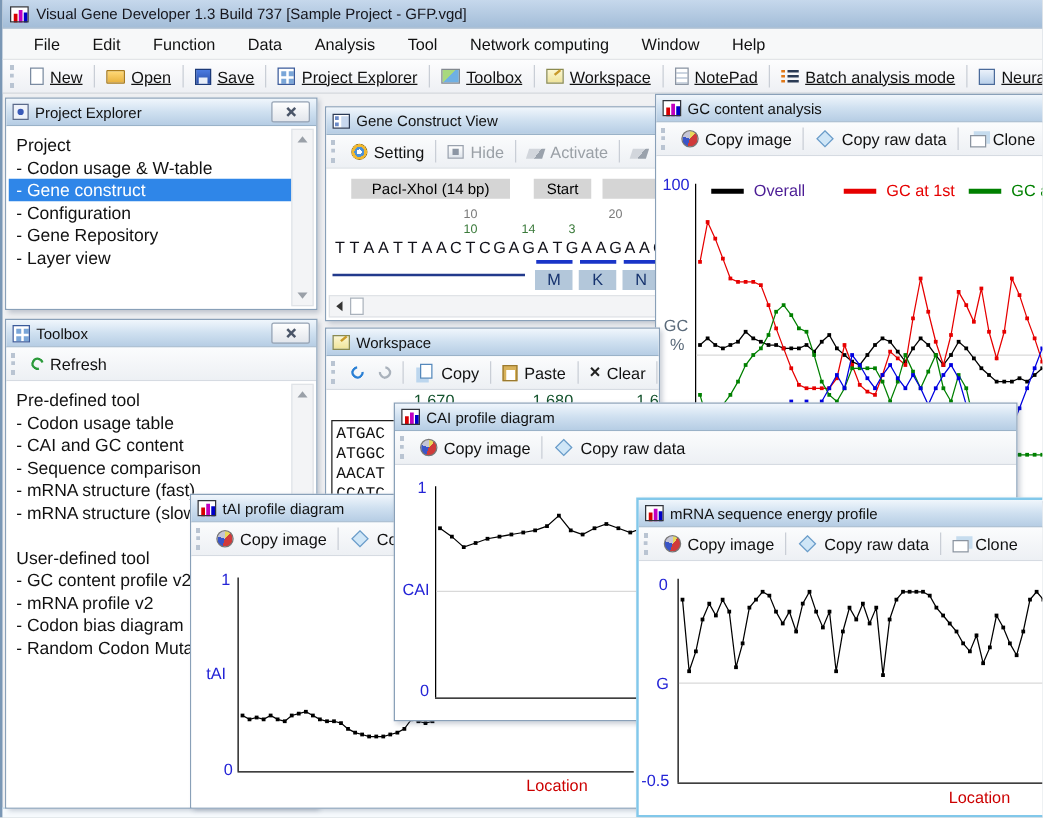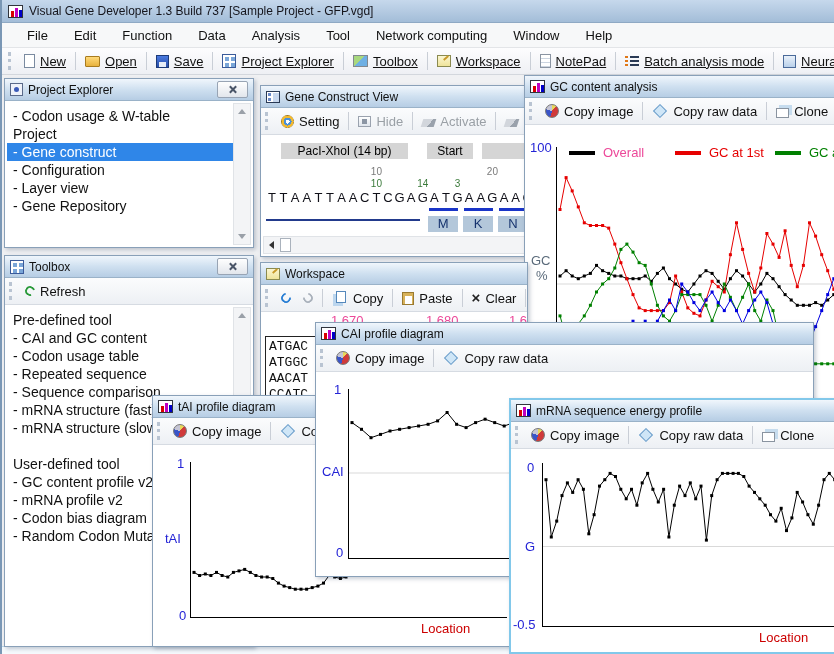--- a/index.html
+++ b/index.html
@@ -108,21 +108,21 @@
   .tick{position:absolute;font-size:13px;color:#2424d6;}
   .ylab{position:absolute;font-size:13px;color:#2424d6;}
   .ylab-gray{position:absolute;font-size:13px;color:#5a6a7a;}
   .xlab{position:absolute;font-size:13px;color:#cc0000;}
   .vaxis{position:absolute;width:1px;background:#000;}
   .haxis{position:absolute;height:1px;background:#000;}
   svg.chart{position:absolute;}
   .legend-item{position:absolute;display:flex;align-items:center;gap:8px;font-size:13px;white-space:nowrap;}
   .sw{width:26px;height:4px;display:inline-block;flex:none;}
   
-  .ws-ruler{position:absolute;font-size:13px;color:#ec4899;white-space:nowrap;}
+  .ws-ruler{position:absolute;font-size:13px;color:#14532d;white-space:nowrap;}
   .seqbox{position:absolute;border:1px solid #222;background:#fff;
           font-family:"Liberation Mono",monospace;font-size:13px;line-height:16px;padding:2px 3px;}
   .mdi-bottom{position:absolute;left:0;right:0;bottom:0;height:7px;background:#f6fafd;border-top:1px solid #bcd8ea;}
 </style>
 </head>
 <body>
 
 <div class="app">
 
   <div class="titlebar">
@@ -193,26 +193,26 @@
   <div class="win" id="win-project" style="left:2px;top:78px;width:248px;height:168px;z-index:1">
     <div class="win-title">
       <span class="ic ic-puzzle"></span>
       <span class="wt">Project Explorer</span>
       <span class="close-btn">
           <span class="xmark"></span>
         </span>
     </div>
     <div class="win-body">
       <div class="list">
+        <div class="li">Project</div>
         <div class="li">- Codon usage &amp; W-table</div>
-        <div class="li">Project</div>
         <div class="li sel">- Gene construct</div>
         <div class="li">- Configuration</div>
+        <div class="li">- Gene Repository</div>
         <div class="li">- Layer view</div>
-        <div class="li">- Gene Repository</div>
       </div>
       <div class="vscroll">
         <span class="sb-up">
             <span class="arr-up"></span>
           </span>
         <span class="sb-down">
             <span class="arr-down"></span>
           </span>
       </div>
     </div>
@@ -323,21 +323,21 @@
       <span class="tb-sep"></span>
       <span class="tbtn">
           <span class="ic ic-clone"></span>
           <span>Clone</span>
         </span>
     </div>
     <div class="win-body">
       <span class="tick" style="left:5px;top:15px">100</span>
       <div class="legend-item" style="left:44px;top:20px">
         <span class="sw" style="background: rgb(0, 0, 0);"></span>
-        <span style="color: #ec4899;">Overall</span>
+        <span style="color: #4c1d95;">Overall</span>
       </div>
       <div class="legend-item" style="left:150px;top:20px">
         <span class="sw" style="background: rgb(230, 0, 0);"></span>
         <span style="color: rgb(230, 0, 0);">GC at 1st</span>
       </div>
       <div class="legend-item" style="left:250px;top:20px">
         <span class="sw" style="background: rgb(0, 128, 0);"></span>
         <span style="color: rgb(0, 128, 0);">GC at 2nd</span>
       </div>
       <span class="ylab-gray" style="left:6px;top:128px">GC</span>
@@ -556,23 +556,22 @@
     <div class="win-toolbar">
       <span class="grip"></span>
       <span class="tbtn">
           <span class="ic ic-refresh"></span>
           <span>Refresh</span>
         </span>
     </div>
     <div class="win-body">
       <div class="list">
         <div class="li">Pre-defined tool</div>
+        <div class="li">- Codon usage table</div>
         <div class="li">- CAI and GC content</div>
-        <div class="li">- Codon usage table</div>
-        <div class="li">- Repeated sequence</div>
         <div class="li">- Sequence comparison</div>
         <div class="li">- mRNA structure (fast)</div>
         <div class="li">- mRNA structure (slow)</div>
         <div class="li blank"></div>
         <div class="li">User-defined tool</div>
         <div class="li">- GC content profile v2</div>
         <div class="li">- mRNA profile v2</div>
         <div class="li">- Codon bias diagram</div>
         <div class="li">- Random Codon Mutat</div>
       </div>

